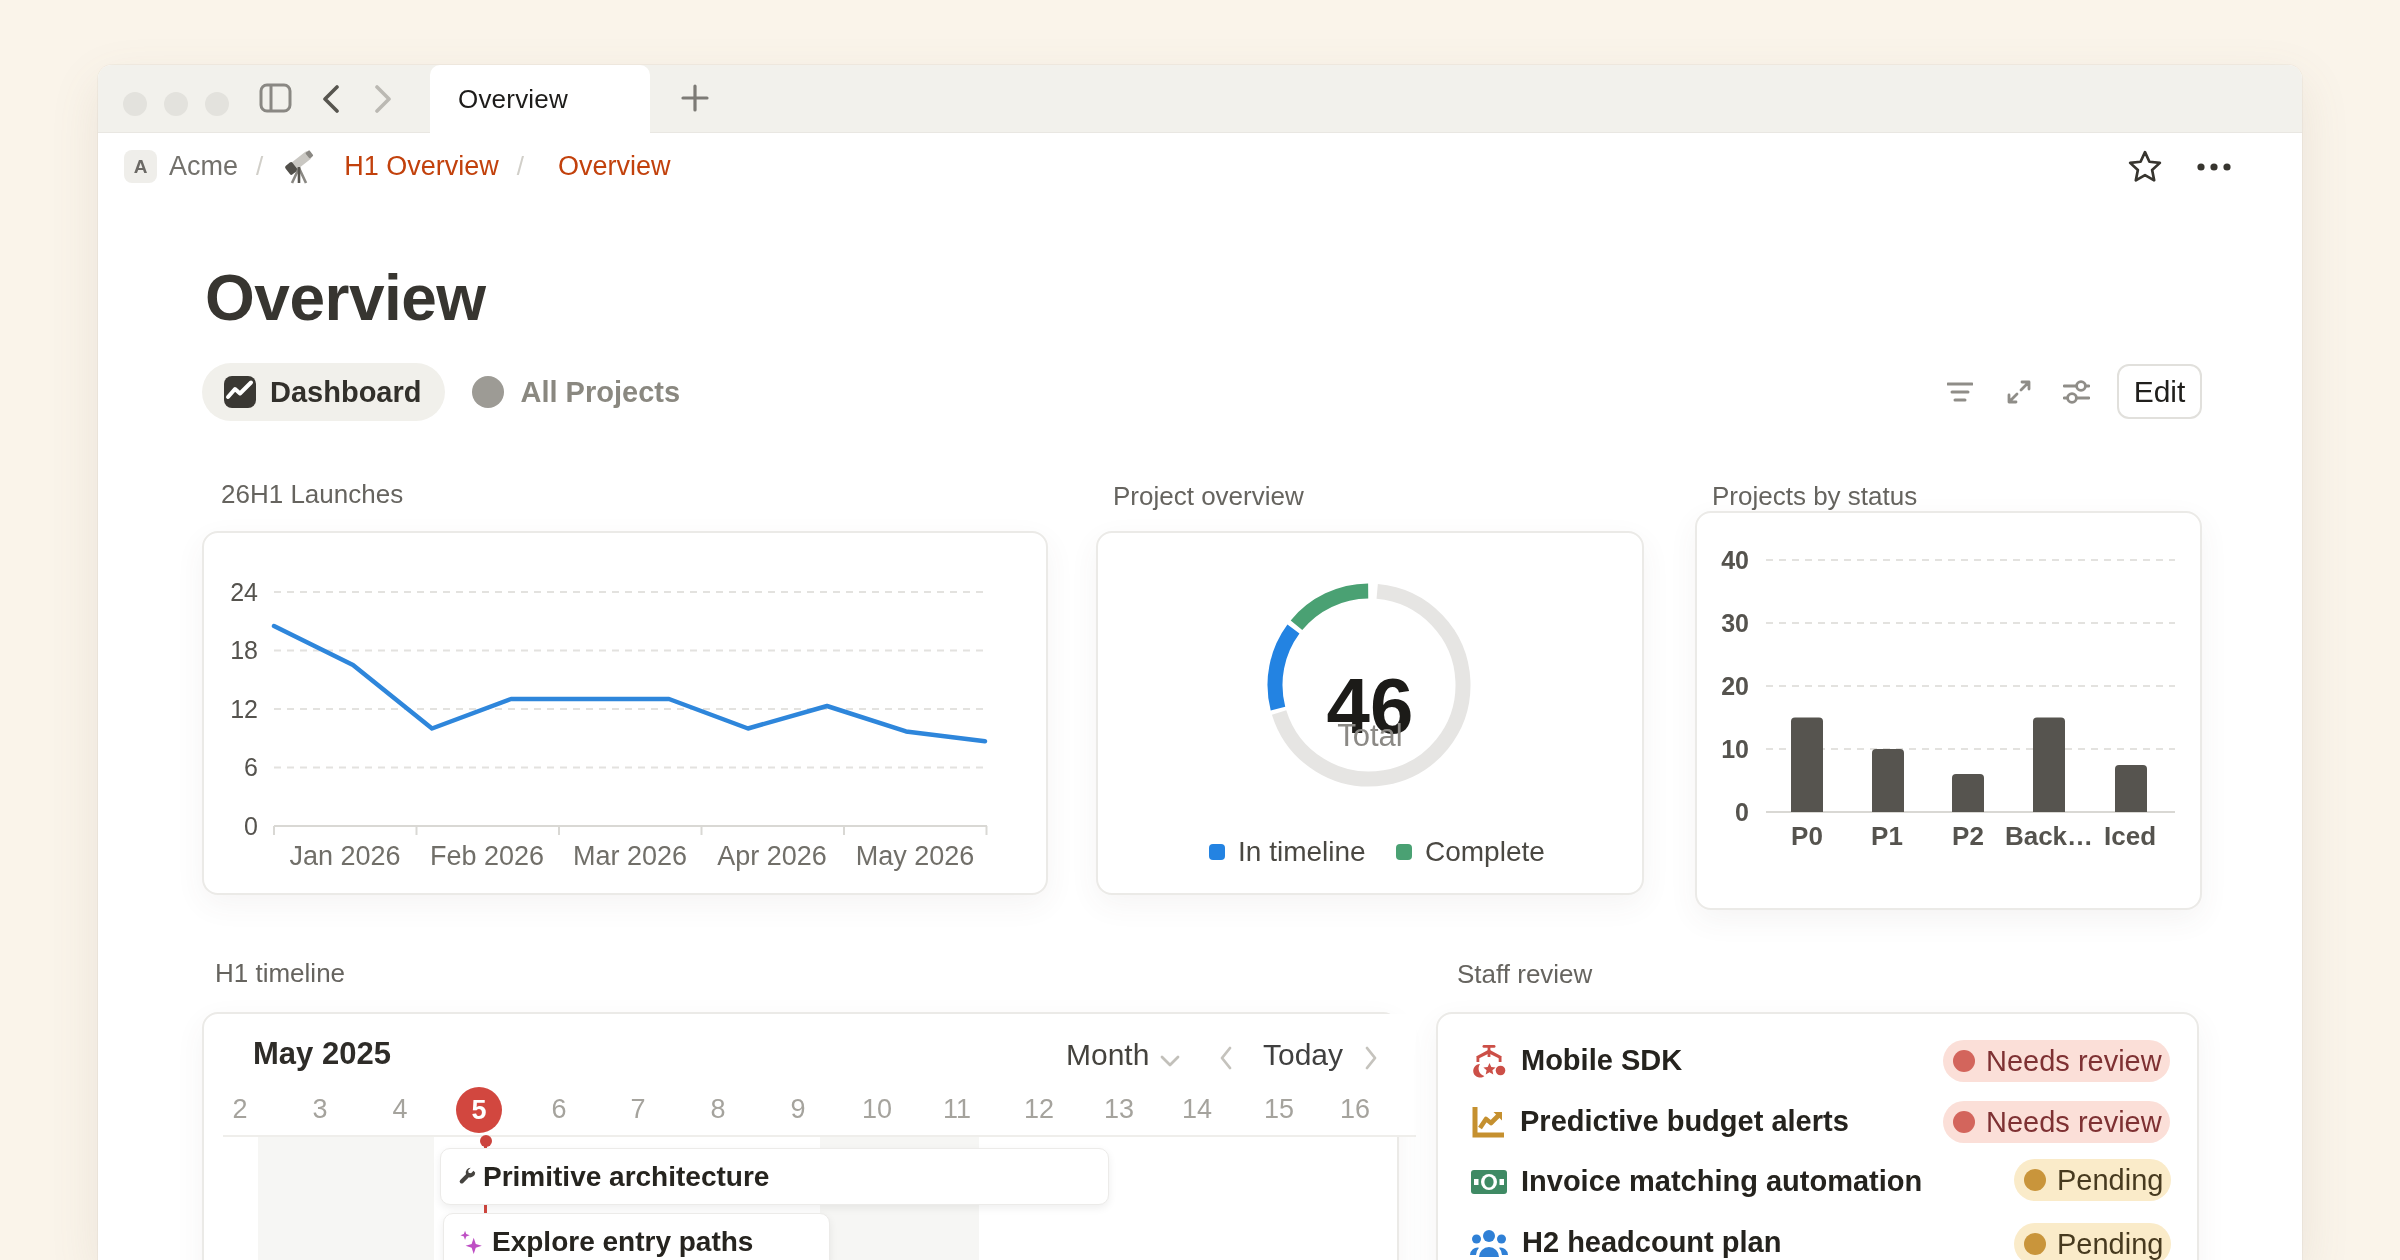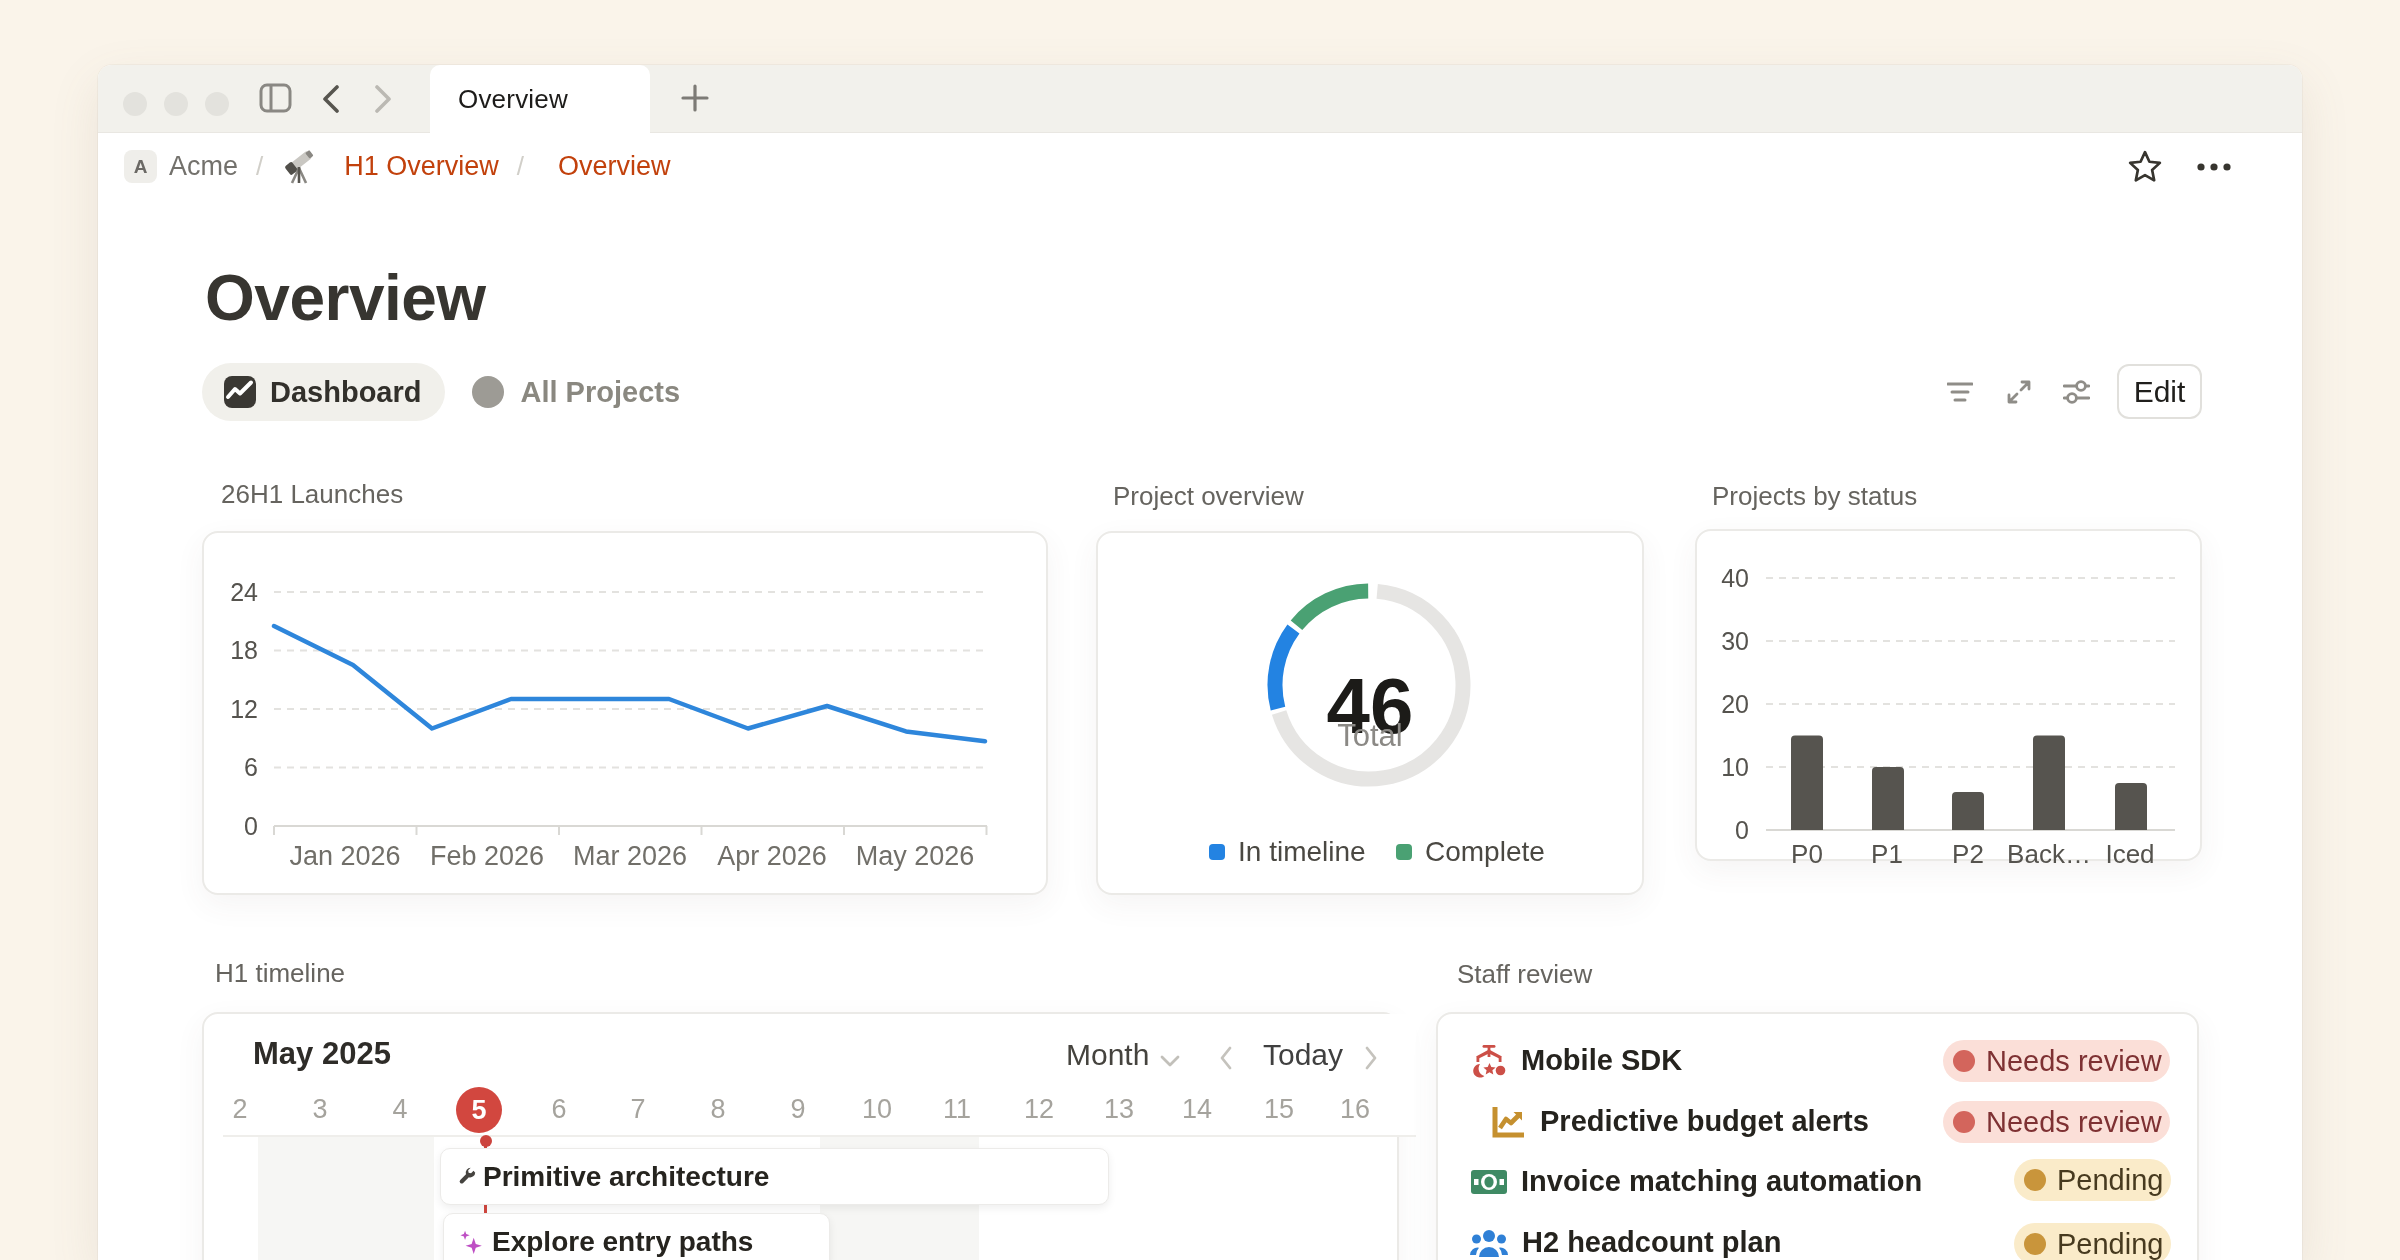--- a/index.html
+++ b/index.html
@@ -185,21 +185,21 @@
     <div class="legend" style="left:111px;top:303px;">
       <div class="sq" style="background:#2383E2;"></div>
         <span>In timeline</span>
     </div>
     <div class="legend" style="left:298px;top:303px;">
       <div class="sq" style="background:#4AA173;"></div>
         <span>Complete</span>
     </div>
   </div>
 
-  <div class="card" style="left:1597px; top:464px; width:507px; height:332px;">
+  <div class="card" style="left:1597px; top:446px; width:507px; height:399px;font-weight:bold;">
     <svg width="503" height="360" viewBox="0 0 503 360">
       <g stroke="#E3E2DF" stroke-width="2" stroke-dasharray="7 6">
         <line x1="69" y1="47" x2="478" y2="47"></line>
         <line x1="69" y1="110" x2="478" y2="110"></line>
         <line x1="69" y1="173" x2="478" y2="173"></line>
         <line x1="69" y1="236" x2="478" y2="236"></line>
       </g>
       <g fill="#55534E" font-size="25" text-anchor="end">
         <text x="52" y="56">40</text>
         <text x="52" y="119">30</text>
@@ -289,21 +289,21 @@
           <path d="M18 5.5 L31 12.5 L28.2 14.5 L18 9.5 L7.8 14.5 L5 12.5 Z"></path>
           <rect x="5.5" y="13" width="2.8" height="5"></rect>
           <rect x="27.7" y="13" width="2.8" height="5"></rect>
           <path d="M9 20 a6.8 6.8 0 1 0 4.4 12 a7.8 7.8 0 0 1 -4.4-12z"></path>
           <path d="M18.5 19l1.8 4 4.3.4-3.2 2.9.9 4.2-3.8-2.2-3.8 2.2.9-4.2-3.2-2.9 4.3-.4z"></path>
           <circle cx="29.5" cy="26.5" r="4.8"></circle>
         </g>
       </svg>
       <span class="name">Mobile SDK</span>
     </div>
-    <div class="staffrow" style="top:77px;padding-left:20px;">
+    <div class="staffrow" style="top:77px;">
       <svg width="34" height="34" viewBox="0 0 34 34" style="margin-left:34px;">
         <path d="M3 2 v28 h29" fill="none" stroke="#C5902F" stroke-width="5"></path>
         <polyline points="8,23 14,14 19,18 28,9" fill="none" stroke="#C5902F" stroke-width="4.6" stroke-linejoin="round"></polyline>
         <path d="M21.5 7 h8.5 v8.5 z" fill="#C5902F"></path>
       </svg>
       <span class="name">Predictive budget alerts</span>
     </div>
     <div class="staffrow" style="top:137px;">
       <svg width="36" height="24" viewBox="0 0 36 24" style="margin-left:33px;">
         <rect x="0" y="0" width="36" height="24" rx="3" fill="#3F8A64"></rect>

